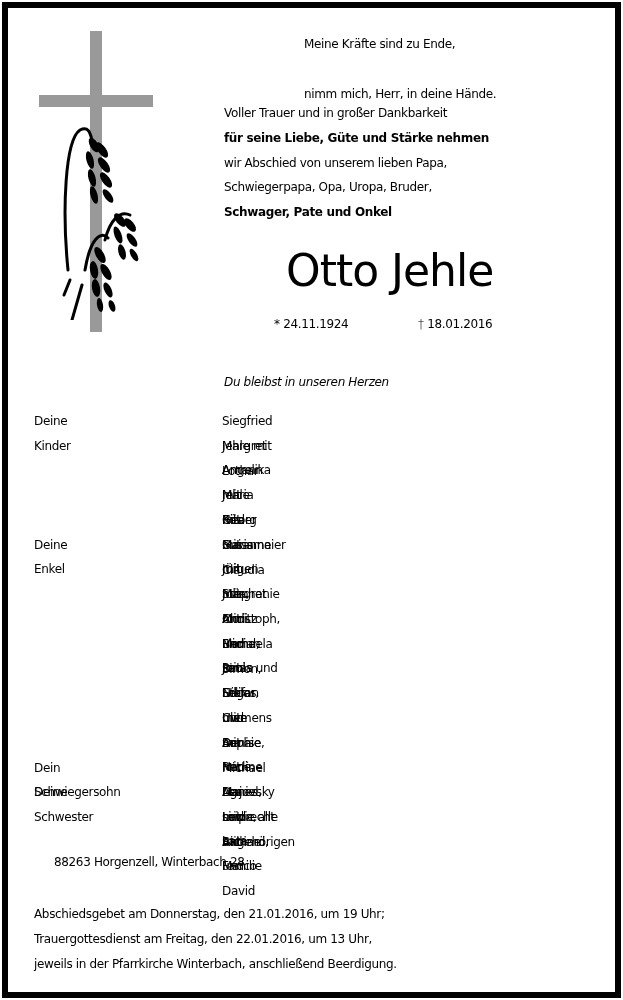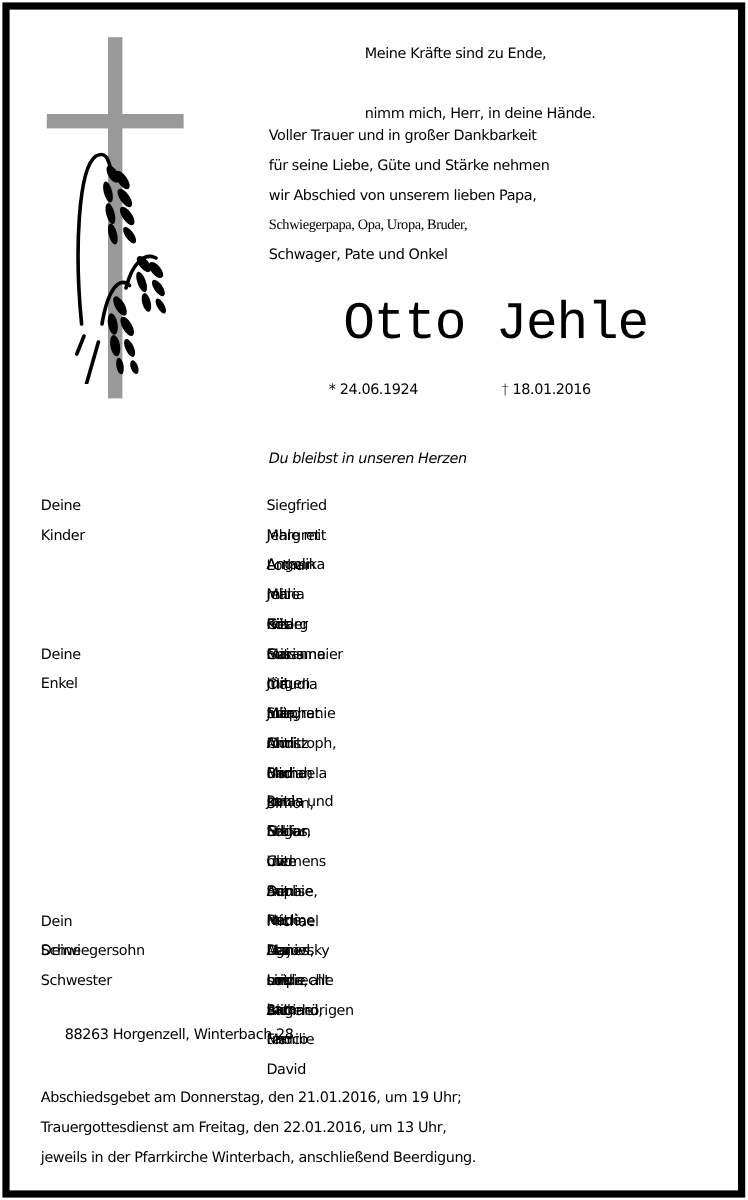--- a/index.html
+++ b/index.html
@@ -56,30 +56,30 @@
       <ellipse cx="40" cy="185" rx="3" ry="7" transform="rotate(-10 40 185)"></ellipse>
       <ellipse cx="52" cy="186" rx="3" ry="6" transform="rotate(-20 52 186)"></ellipse>
     </g>
   </svg>
 </div>
 
 <div class="abs t" style="left:304px; top:32px;">Meine Kräfte sind zu Ende,</div>
 <div class="abs t" style="left:304px; top:57px;margin-top:25px;">nimm mich, Herr, in deine Hände.</div>
 
 <div class="abs t" style="left:224px; top:101px;">Voller Trauer und in großer Dankbarkeit</div>
-<div class="abs t" style="left:224px; top:126px;">für seine Liebe, Güte und Stärke nehmen</div>
+<div class="abs t" style="left:224px; top:126px;font-weight:bold;">für seine Liebe, Güte und Stärke nehmen</div>
 <div class="abs t" style="left:224px; top:151px;text-align:center;">wir Abschied von unserem lieben Papa,</div>
-<div class="abs t" style="left:224px; top:175px;font-family:Liberation Serif, serif;">Schwiegerpapa, Opa, Uropa, Bruder,</div>
-<div class="abs t" style="left:224px; top:200px;">Schwager, Pate und Onkel</div>
+<div class="abs t" style="left:224px; top:175px;">Schwiegerpapa, Opa, Uropa, Bruder,</div>
+<div class="abs t" style="left:224px; top:200px;font-weight:bold;">Schwager, Pate und Onkel</div>
 
-<div class="abs name" style="left:286px; top:246px;font-family:Liberation Mono, monospace;">Otto Jehle</div>
+<div class="abs name" style="left:286px; top:246px;">Otto Jehle</div>
 
 <div class="abs t" style="left:274px; top:312px;">
   <span>*</span>
-  <span>24.06.1924</span>
+  <span>24.11.1924</span>
 </div>
 <div class="abs t" style="left:418px; top:312px;">
   <span style="font-weight:100;">†</span>
   <span>18.01.2016</span>
 </div>
 
 <div class="abs t" style="left:224px; top:370px;font-style:italic;">Du bleibst in unseren Herzen</div>
 
 <div id="mourners">
     <div class="row t" style="top: 409px;">

